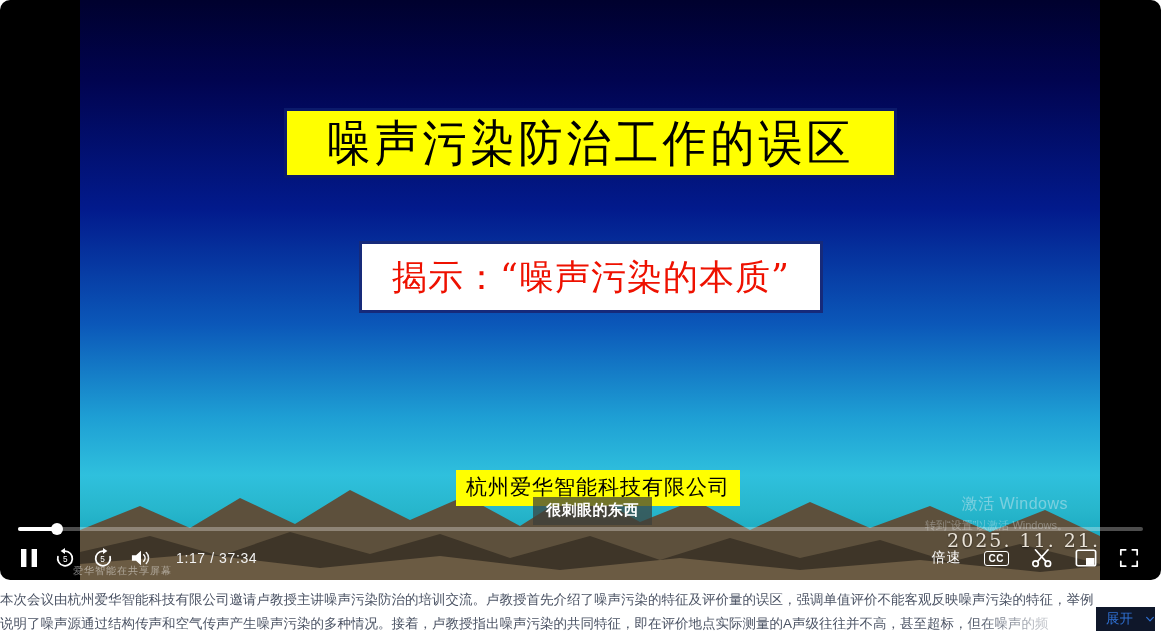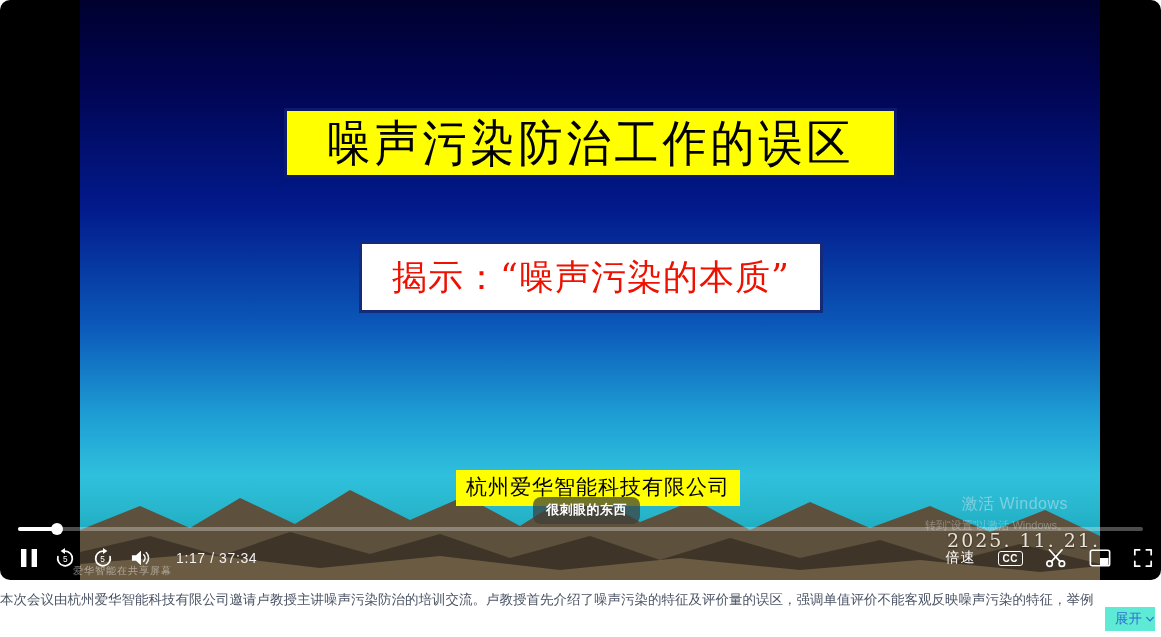--- a/index.html
+++ b/index.html
@@ -105,26 +105,25 @@
     letter-spacing: 2px;
     text-shadow: 0 1px 2px rgba(0,0,0,.55);
   }
 
   
   .danmaku {
     position: absolute;
     left: 453px; top: 497px;
     background: rgba(60,62,58,.72);
     color: #fff;
-    font-size: 13px;
+    font-size: 15px;
     font-weight: bold;
     padding: 4px 13px 5px 13px;
     letter-spacing: .5px;
     white-space: nowrap;
-    border-radius: 8px;
   }
 
   
   .win-wm {
     position: absolute;
     left: 845px; top: 494px;
     color: rgba(235,240,245,.42);
     text-align: right;
     pointer-events: none;
   }
@@ -162,21 +161,21 @@
 
   .controls-bar {
     position: absolute;
     left: 0; right: 0; bottom: 0;
     height: 44px;
     display: flex;
     align-items: center;
     color: #fff;
   }
   .ctl-left { display: flex; align-items: center; gap: 16px; padding-left: 20px; }
-  .ctl-right { display: flex; align-items: center; gap: 22px; margin-left: auto; padding-right: 8px; }
+  .ctl-right { display: flex; align-items: center; gap: 22px; margin-left: auto; padding-right: 22px; }
 
   .ico { display: inline-flex; align-items: center; justify-content: center; cursor: pointer; }
   .ico svg { display: block; }
 
   .timecode {
     font-size: 14px; color: #f2f2f2;
     letter-spacing: .6px; margin-left: 8px;
     white-space: nowrap;
   }
   .speed-label {
@@ -214,23 +213,23 @@
     -webkit-mask-image: linear-gradient(to right, #000 0%, #000 88%, rgba(0,0,0,.15) 96%, rgba(0,0,0,0) 100%);
             mask-image: linear-gradient(to right, #000 0%, #000 88%, rgba(0,0,0,.15) 96%, rgba(0,0,0,0) 100%);
     width: 1105px;
   }
   .expand {
     position: absolute;
     right: 6px; bottom: 6px;
     font-size: 13.5px;
     color: #2f6fd0;
     cursor: pointer;
-    background: #5eead4;
+    background: #0f172a;
     padding-left: 10px;
-    display: flex; align-items: center; gap: 3px;
+    display: flex; align-items: center; gap: 12px;
   }
 </style>
 </head>
 <body>
 
 <div class="player">
 
   <div class="video-area">
     <div class="slide-bg"></div>
 
@@ -336,19 +335,20 @@
           <path d="M20 14.6 L20 20 L14.6 20" fill="none" stroke="#fff" stroke-width="1.9" stroke-linecap="round" stroke-linejoin="round"></path>
           <path d="M7.4 20 L2 20 L2 14.6" fill="none" stroke="#fff" stroke-width="1.9" stroke-linecap="round" stroke-linejoin="round"></path>
         </svg>
       </span>
     </div>
   </div>
 </div>
 
 <div class="desc">
   <div class="line line1">本次会议由杭州爱华智能科技有限公司邀请卢教授主讲噪声污染防治的培训交流。卢教授首先介绍了噪声污染的特征及评价量的误区，强调单值评价不能客观反映噪声污染的特征，举例</div>
+  <div class="line line2">说明了噪声源通过结构传声和空气传声产生噪声污染的多种情况。接着，卢教授指出噪声污染的共同特征，即在评价地点实际测量的A声级往往并不高，甚至超标，但在噪声的频</div>
   <span class="expand">
     <span>展开</span>
     <svg width="10" height="10" viewBox="0 0 12 12">
       <path d="M2 4 L6 8.2 L10 4" fill="none" stroke="#2f6fd0" stroke-width="1.5" stroke-linecap="round" stroke-linejoin="round"></path>
     </svg>
   </span>
 </div>
 
 </body></html>

